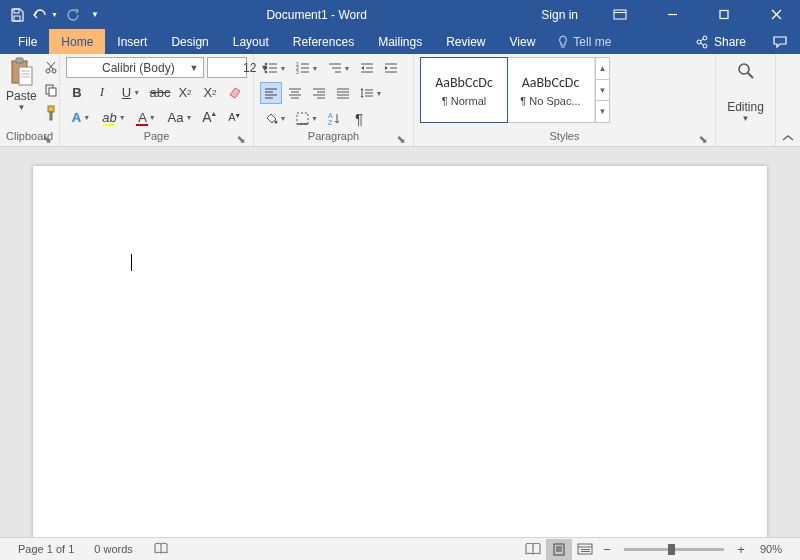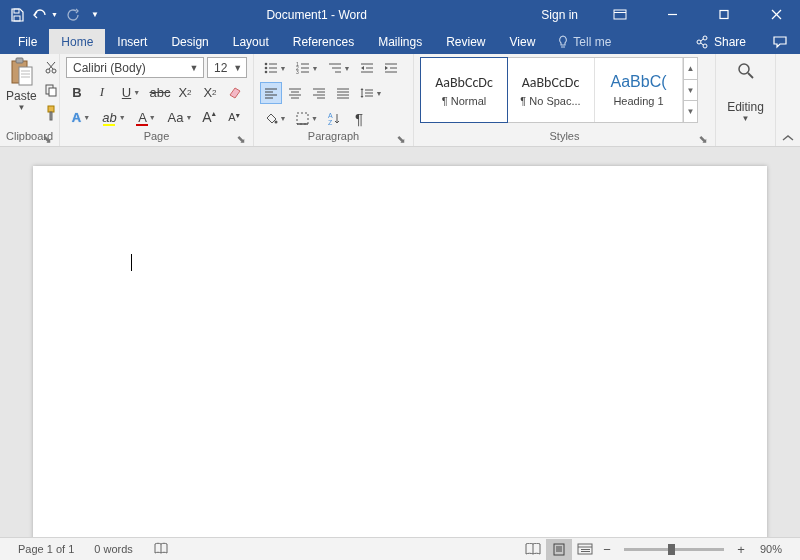--- a/index.html
+++ b/index.html
@@ -11,21 +11,21 @@
 .titlebar .qat .qbtn { width: 26px; height: 24px; display: flex; align-items: center; justify-content: center; cursor: pointer; }
 .titlebar .title { flex: 1; text-align: center; font-size: 12px; }
 .titlebar .right { display: flex; align-items: center; gap: 12px; }
 .titlebar .signin { padding: 0 10px; font-size: 12px; cursor: pointer; }
 .titlebar .winbtn { width: 40px; height: 29px; display: flex; align-items: center; justify-content: center; cursor: pointer; }
 
 
 .tabs { height: 25px; background: #2b579a; color: #fff; display: flex; align-items: stretch; padding-left: 6px; }
 .tab { padding: 0 12px; display: flex; align-items: center; font-size: 12px; cursor: pointer; }
 .tab.file { font-weight: 400; }
-.tab.active { background: #e5e5e5; color: #2b579a; }
+.tab.active { background: #fdba74; color: #2b579a; }
 .tabs .spacer { flex: 1; }
 .tabs .tellme { display: flex; align-items: center; gap: 4px; padding: 0 10px; color: #c8d7ec; font-size: 12px; }
 .tabs .share { display: flex; align-items: center; gap: 5px; padding: 0 14px; cursor: pointer; }
 .tabs .comments { width: 40px; display: flex; align-items: center; justify-content: center; cursor: pointer; }
 
 
 .ribbon { height: 93px; background: #f3f3f3; border-bottom: 1px solid #d4d4d4; display: flex; }
 .group { border-right: 1px solid #e1e1e1; padding: 3px 6px 1px 6px; display: flex; flex-direction: column; }
 .group .body { flex: 1; display: flex; align-items: flex-start; gap: 4px; }
 .group .label { height: 15px; font-size: 11px; color: #666; text-align: center; position: relative; }
@@ -36,21 +36,21 @@
 .clip-side { display: flex; flex-direction: column; gap: 3px; }
 .sbtn { width: 20px; height: 20px; display: flex; align-items: center; justify-content: center; cursor: pointer; color: #555; }
 .paste-icn { width: 26px; height: 30px; }
 .paste-lbl { font-size: 12px; margin-top: 2px; }
 .paste-dd { font-size: 8px; color: #555; }
 
 
 .font-rows { display: flex; flex-direction: column; gap: 3px; }
 .font-row { display: flex; align-items: center; gap: 3px; }
 .combo { height: 21px; background: #fff; border: 1px solid #ababab; display: flex; align-items: center; padding: 0 2px; cursor: text; }
-.combo .val { flex: 1; font-size: 12px; padding: 0 4px; }
+.combo .val { flex: 1; font-size: 12px; padding: 0 4px; margin-left: 29px; }
 .combo .dd { width: 14px; text-align: center; cursor: pointer; color: #555; font-size: 9px; }
 .ibtn { min-width: 22px; height: 22px; display: flex; align-items: center; justify-content: center; cursor: pointer; font-size: 13px; color: #444; position: relative; }
 .ibtn.wdd { min-width: 30px; }
 .ibtn .dd { font-size: 7px; margin-left: 2px; color: #666; }
 .ibtn .bar { position: absolute; bottom: 2px; left: 4px; width: 12px; height: 2px; }
 .ibtn svg { pointer-events: none; }
 
 
 .para-rows { display: flex; flex-direction: column; gap: 3px; }
 .para-row { display: flex; align-items: center; gap: 2px; }
@@ -412,24 +412,20 @@
     <div class="body">
       <div class="styles-gal">
         <div class="style-item sel">
           <div class="style-prev">AaBbCcDc</div>
           <div class="style-name">¶ Normal</div>
         </div>
         <div class="style-item">
           <div class="style-prev">AaBbCcDc</div>
           <div class="style-name">¶ No Spac...</div>
         </div>
-        <div class="style-item">
-          <div class="style-prev heading">AaBbC(</div>
-          <div class="style-name">Heading 1</div>
-        </div>
         <div class="gal-ctrl">
           <div>▲</div>
           <div>▼</div>
           <div>▼</div>
         </div>
       </div>
     </div>
     <div class="label"><span>Styles</span><span class="launcher">⬊</span></div>
   </div>
 

